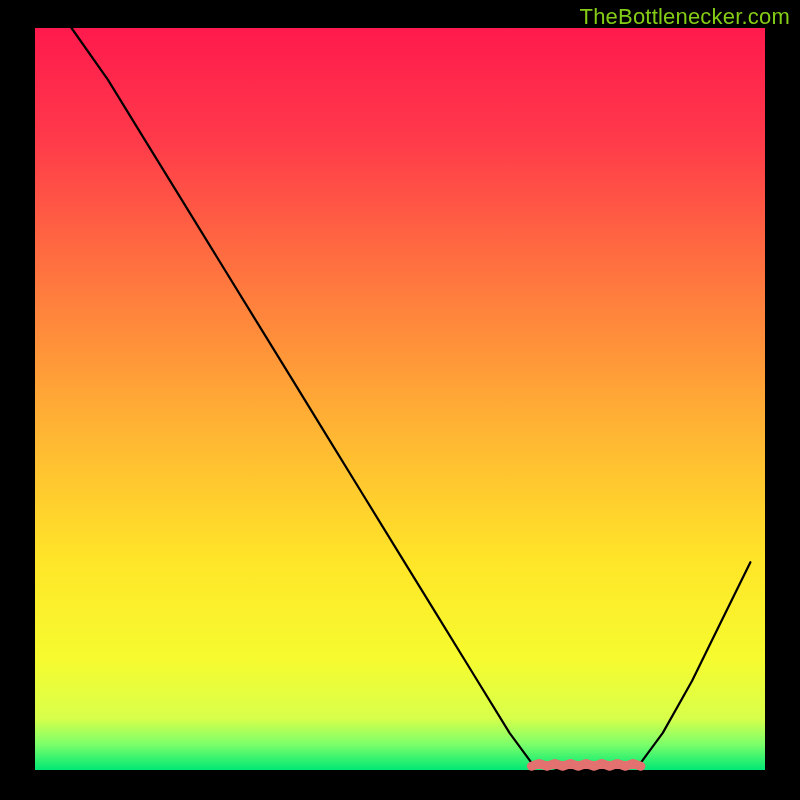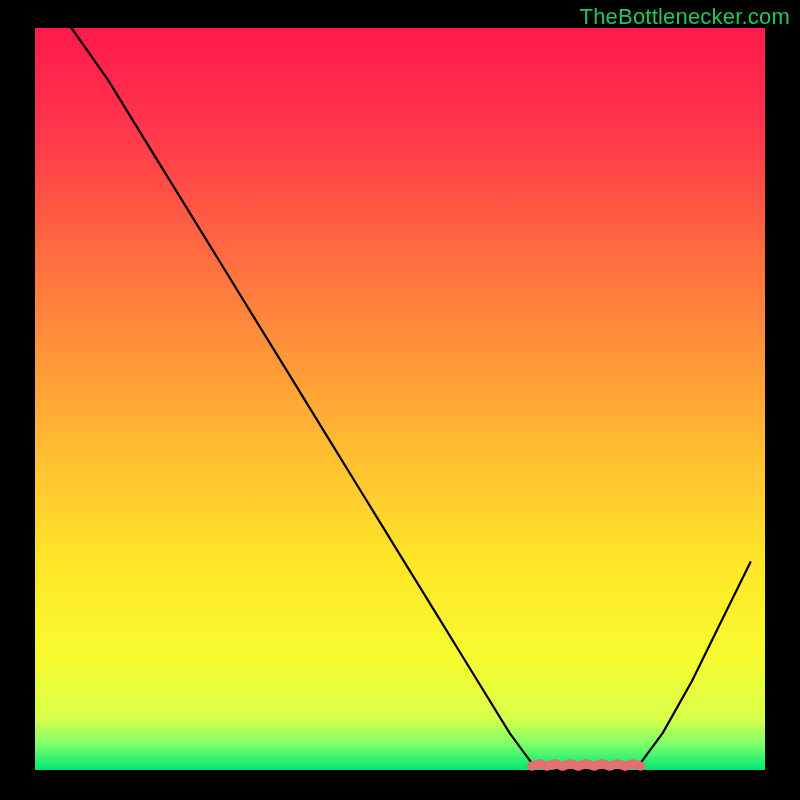--- a/index.html
+++ b/index.html
@@ -15,21 +15,21 @@
     position: absolute;
     left: 0;
     top: 0;
     width: 800px;
     height: 800px;
   }
   .watermark {
     position: absolute;
     top: 4px;
     right: 10px;
-    color: #22c55e;
+    color: #84cc16;
     font-size: 22px;
     font-weight: 500;
     letter-spacing: 0.2px;
     user-select: none;
   }
 </style>
 </head>
 <body>
 
 <svg class="canvas" viewBox="0 0 800 800" xmlns="http://www.w3.org/2000/svg">

